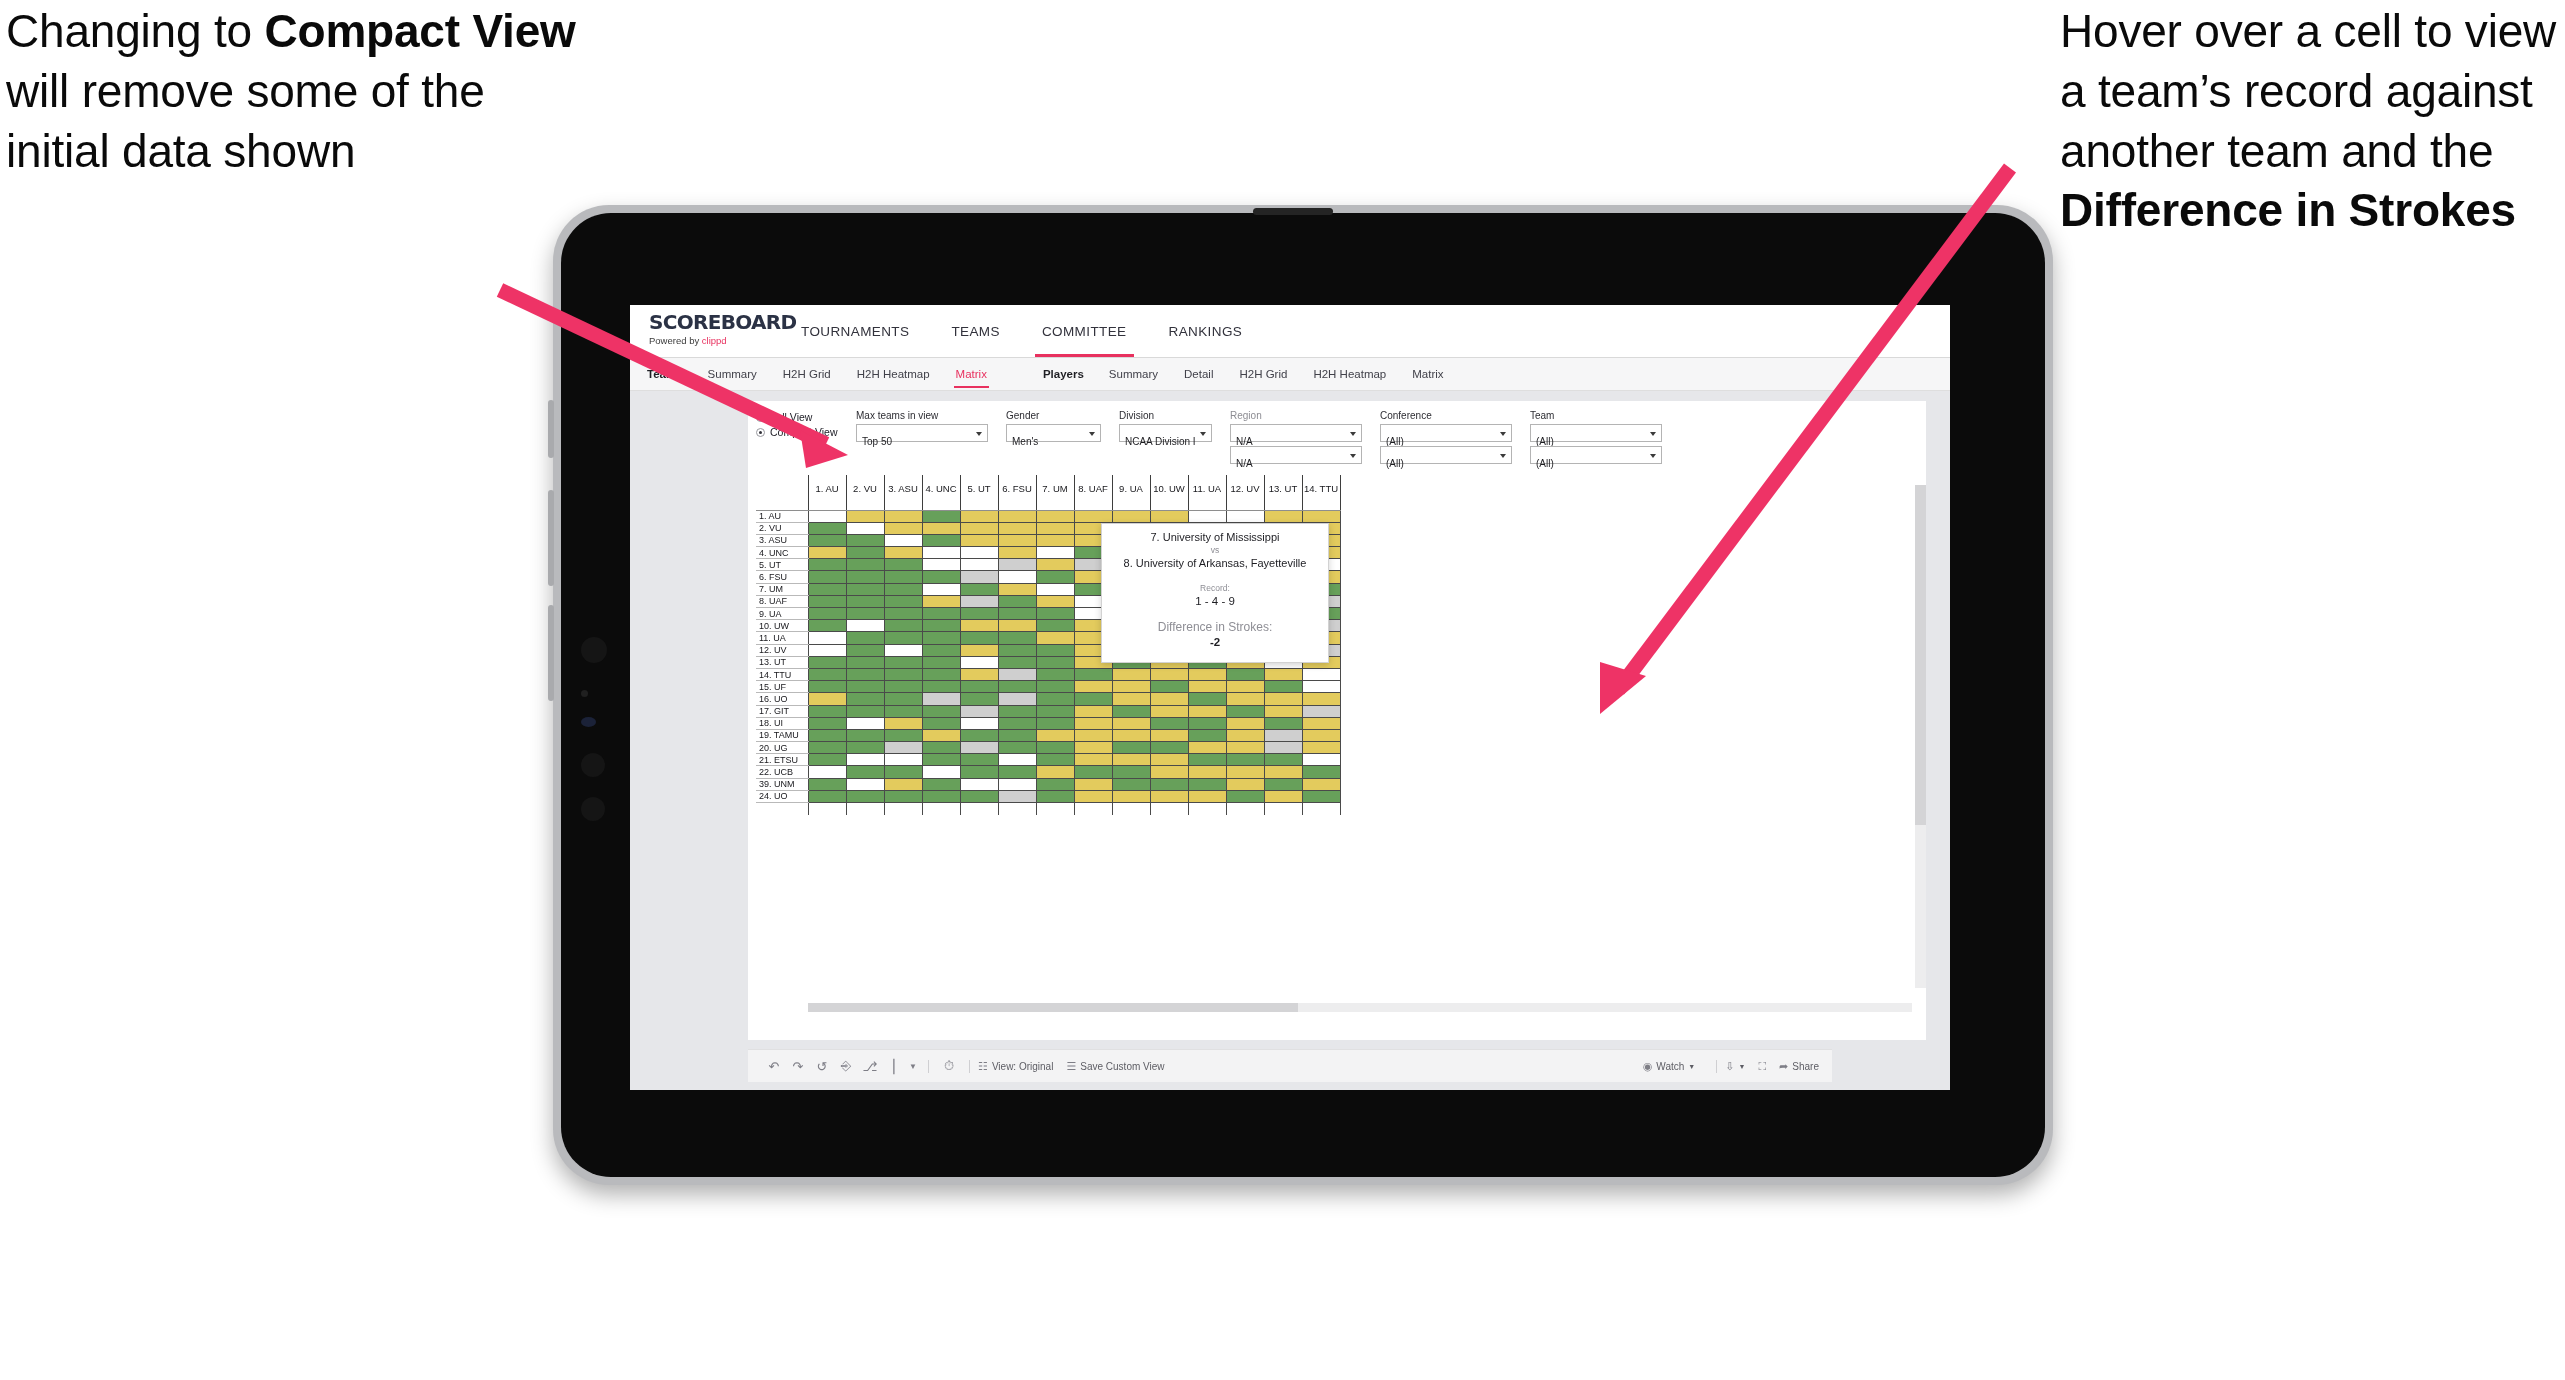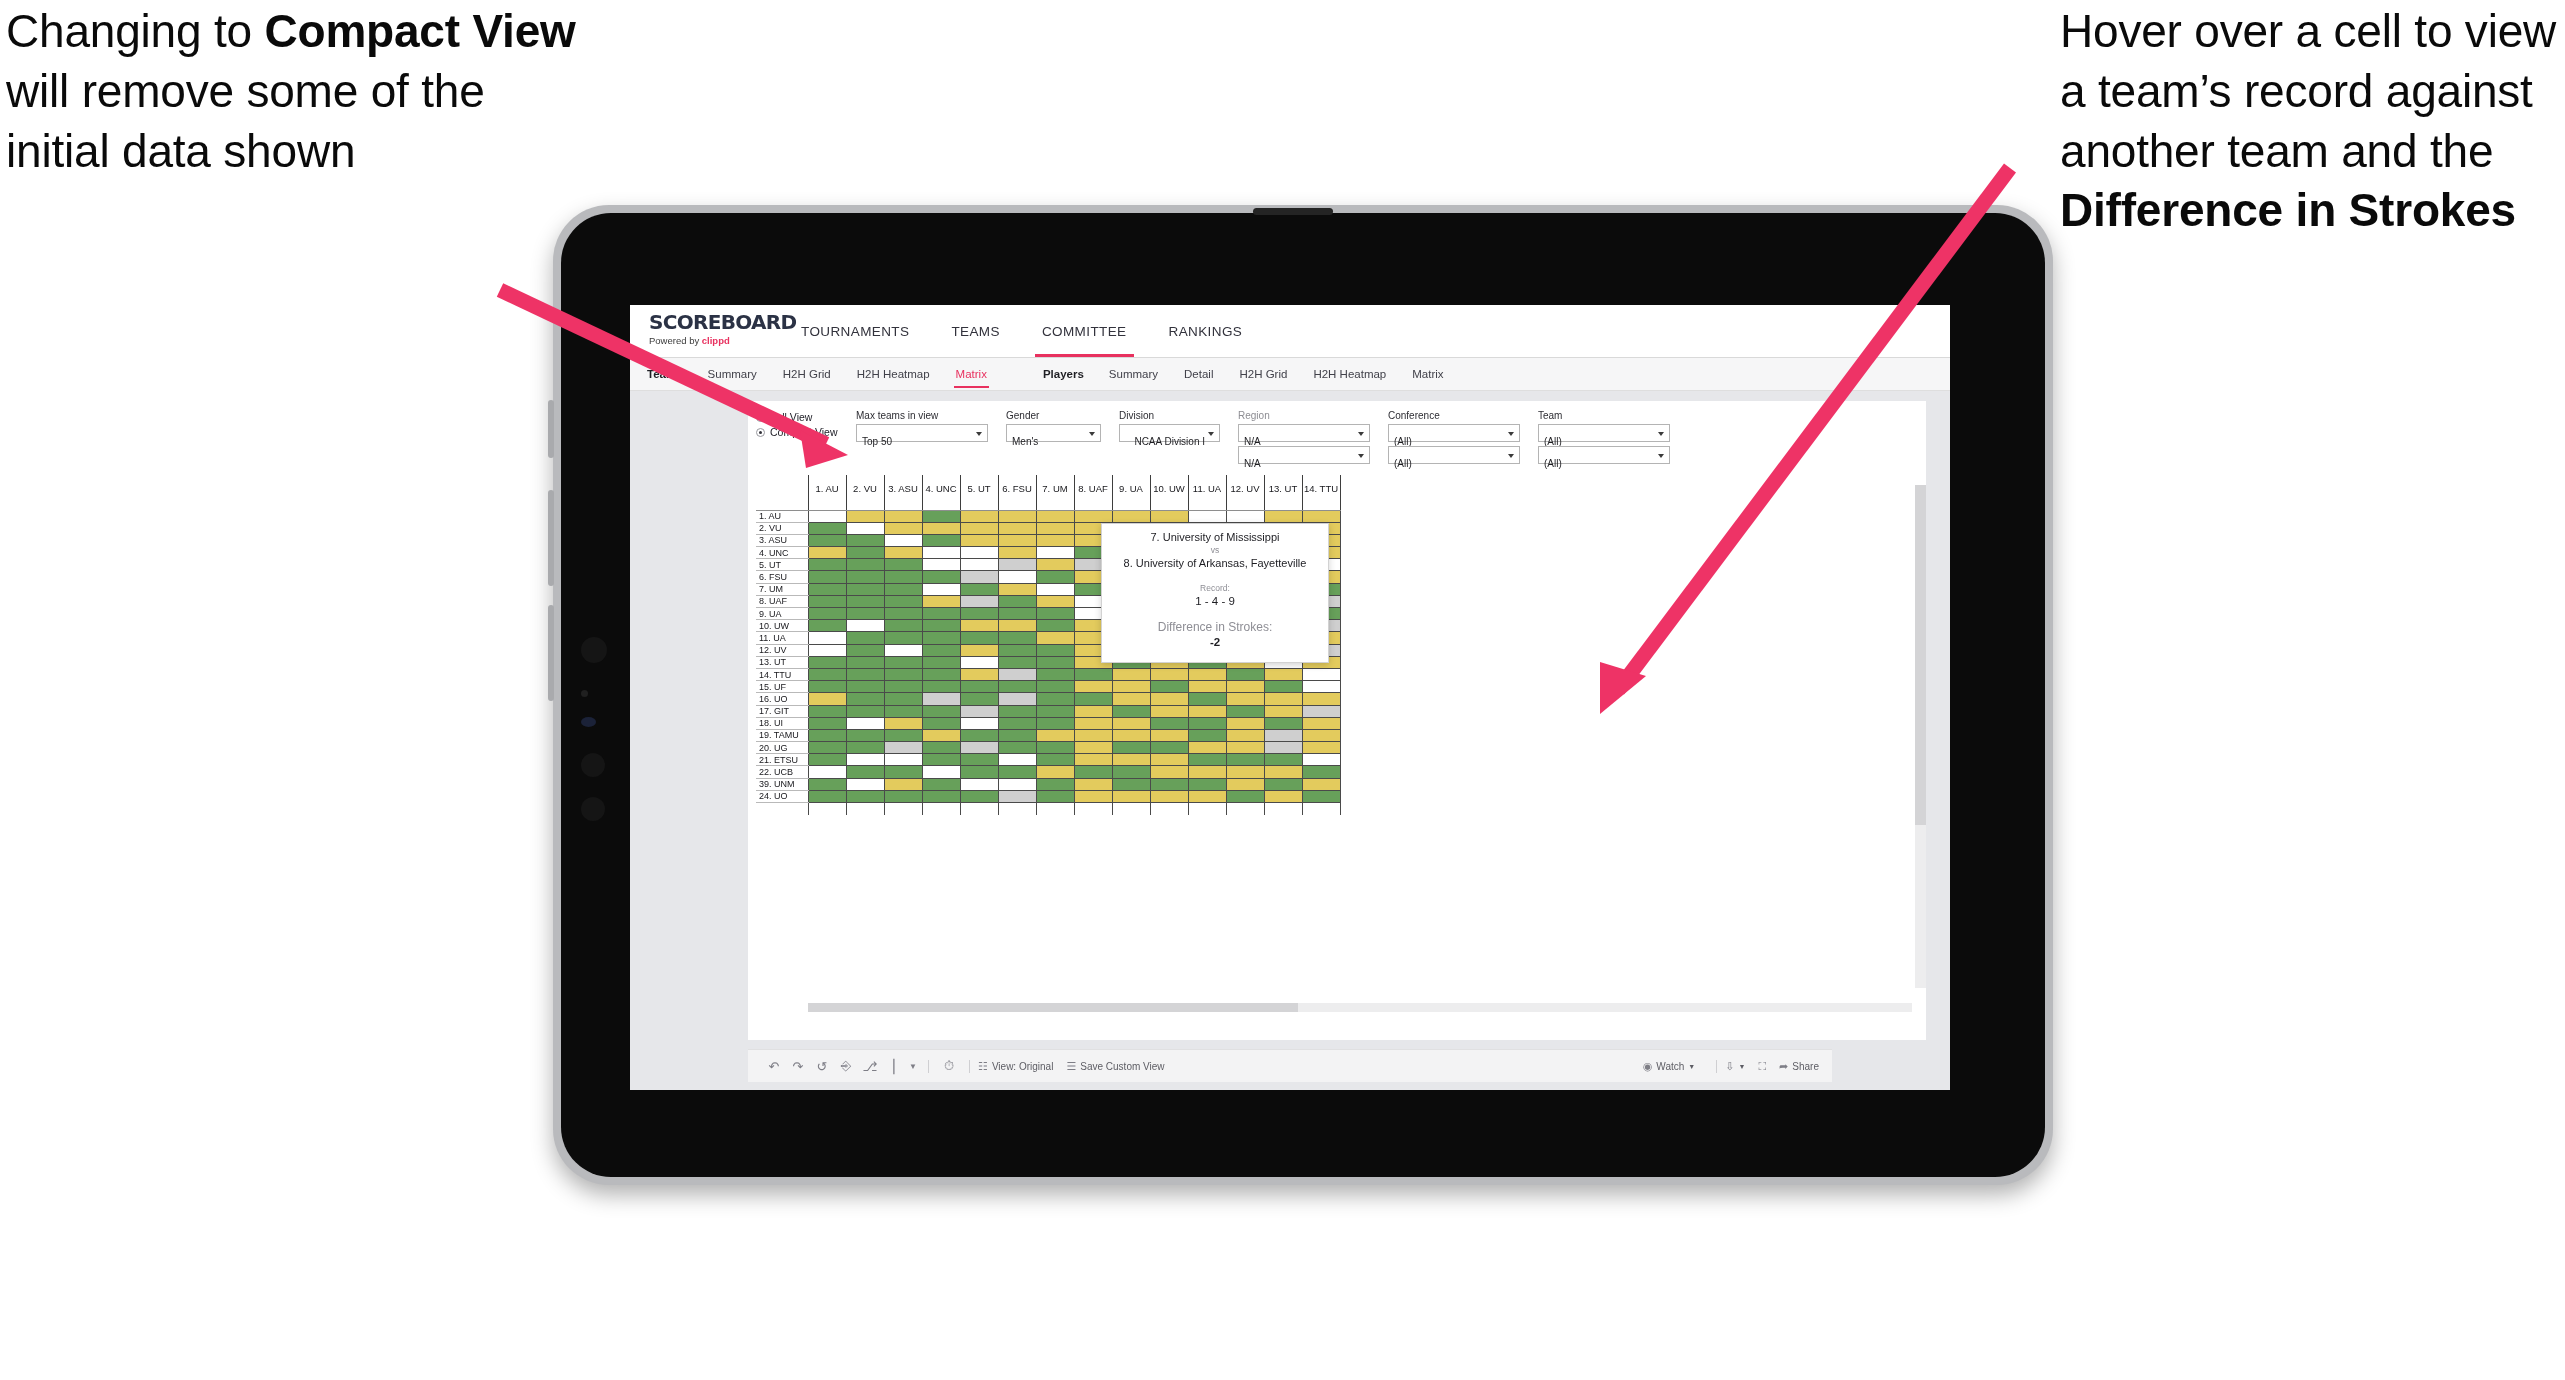--- a/index.html
+++ b/index.html
@@ -76,21 +76,21 @@
     height: 53px; background:#fff; display:flex; align-items:stretch;
     border-bottom: 1px solid #d9d9d9;
   }
   #brand { width: 150px; padding: 7px 0 0 19px; }
   #brand-name {
     font-family: "DejaVu Sans", sans-serif;
     font-weight: 700; font-size: 20px; letter-spacing: -0.7px;
     color: #2b3245; line-height: 1;
   }
   #brand-sub { font-size: 9.5px; color: #3b3b3b; margin-top: 3px; }
-  #brand-sub .clippd { color: #e8315f; font-weight: 700; }
+  #brand-sub .clippd { color: #e8315f; font-weight: 400; }
   .topnav {
     display:flex; align-items:center; padding: 0 21px;
     font-size: 13.5px; color:#32323c; letter-spacing: .4px;
     position: relative; cursor: pointer;
   }
   .topnav.active::after {
     content:""; position:absolute; left:14px; right:14px; bottom:0;
     height:3px; background:#e8315f;
   }
 
@@ -131,21 +131,21 @@
     font-size: 10px; color:#1e1e22; padding: 16px 14px 0 5px;
     display:flex; align-items:center; position:relative; cursor:pointer;
     margin-bottom: 4px;
   }
   .fselect::after {
     content:""; position:absolute; right:5px; top:7px;
     border-left:3.5px solid transparent; border-right:3.5px solid transparent;
     border-top:4.5px solid #3b3b3b;
   }
   .fselect.w95 { width: 95px; }
-  .fselect.w105 { width: 101px; justify-content: flex-end; }
+  .fselect.w105 { width: 93px; }
   .radio-wrap { width: 100px; padding-top: 1px; }
   .radio-row { display:flex; align-items:center; font-size:10.5px; color:#22222a; margin-bottom:3px; cursor:pointer; }
   .radio-dot {
     width:9px; height:9px; border-radius:50%; border:1px solid #9a9aa0;
     margin-right:5px; background:#fff; position:relative; flex:none;
   }
   .radio-dot.on::after {
     content:""; position:absolute; left:2px; top:2px; width:3px; height:3px;
     border-radius:50%; background:#303038;
   }

